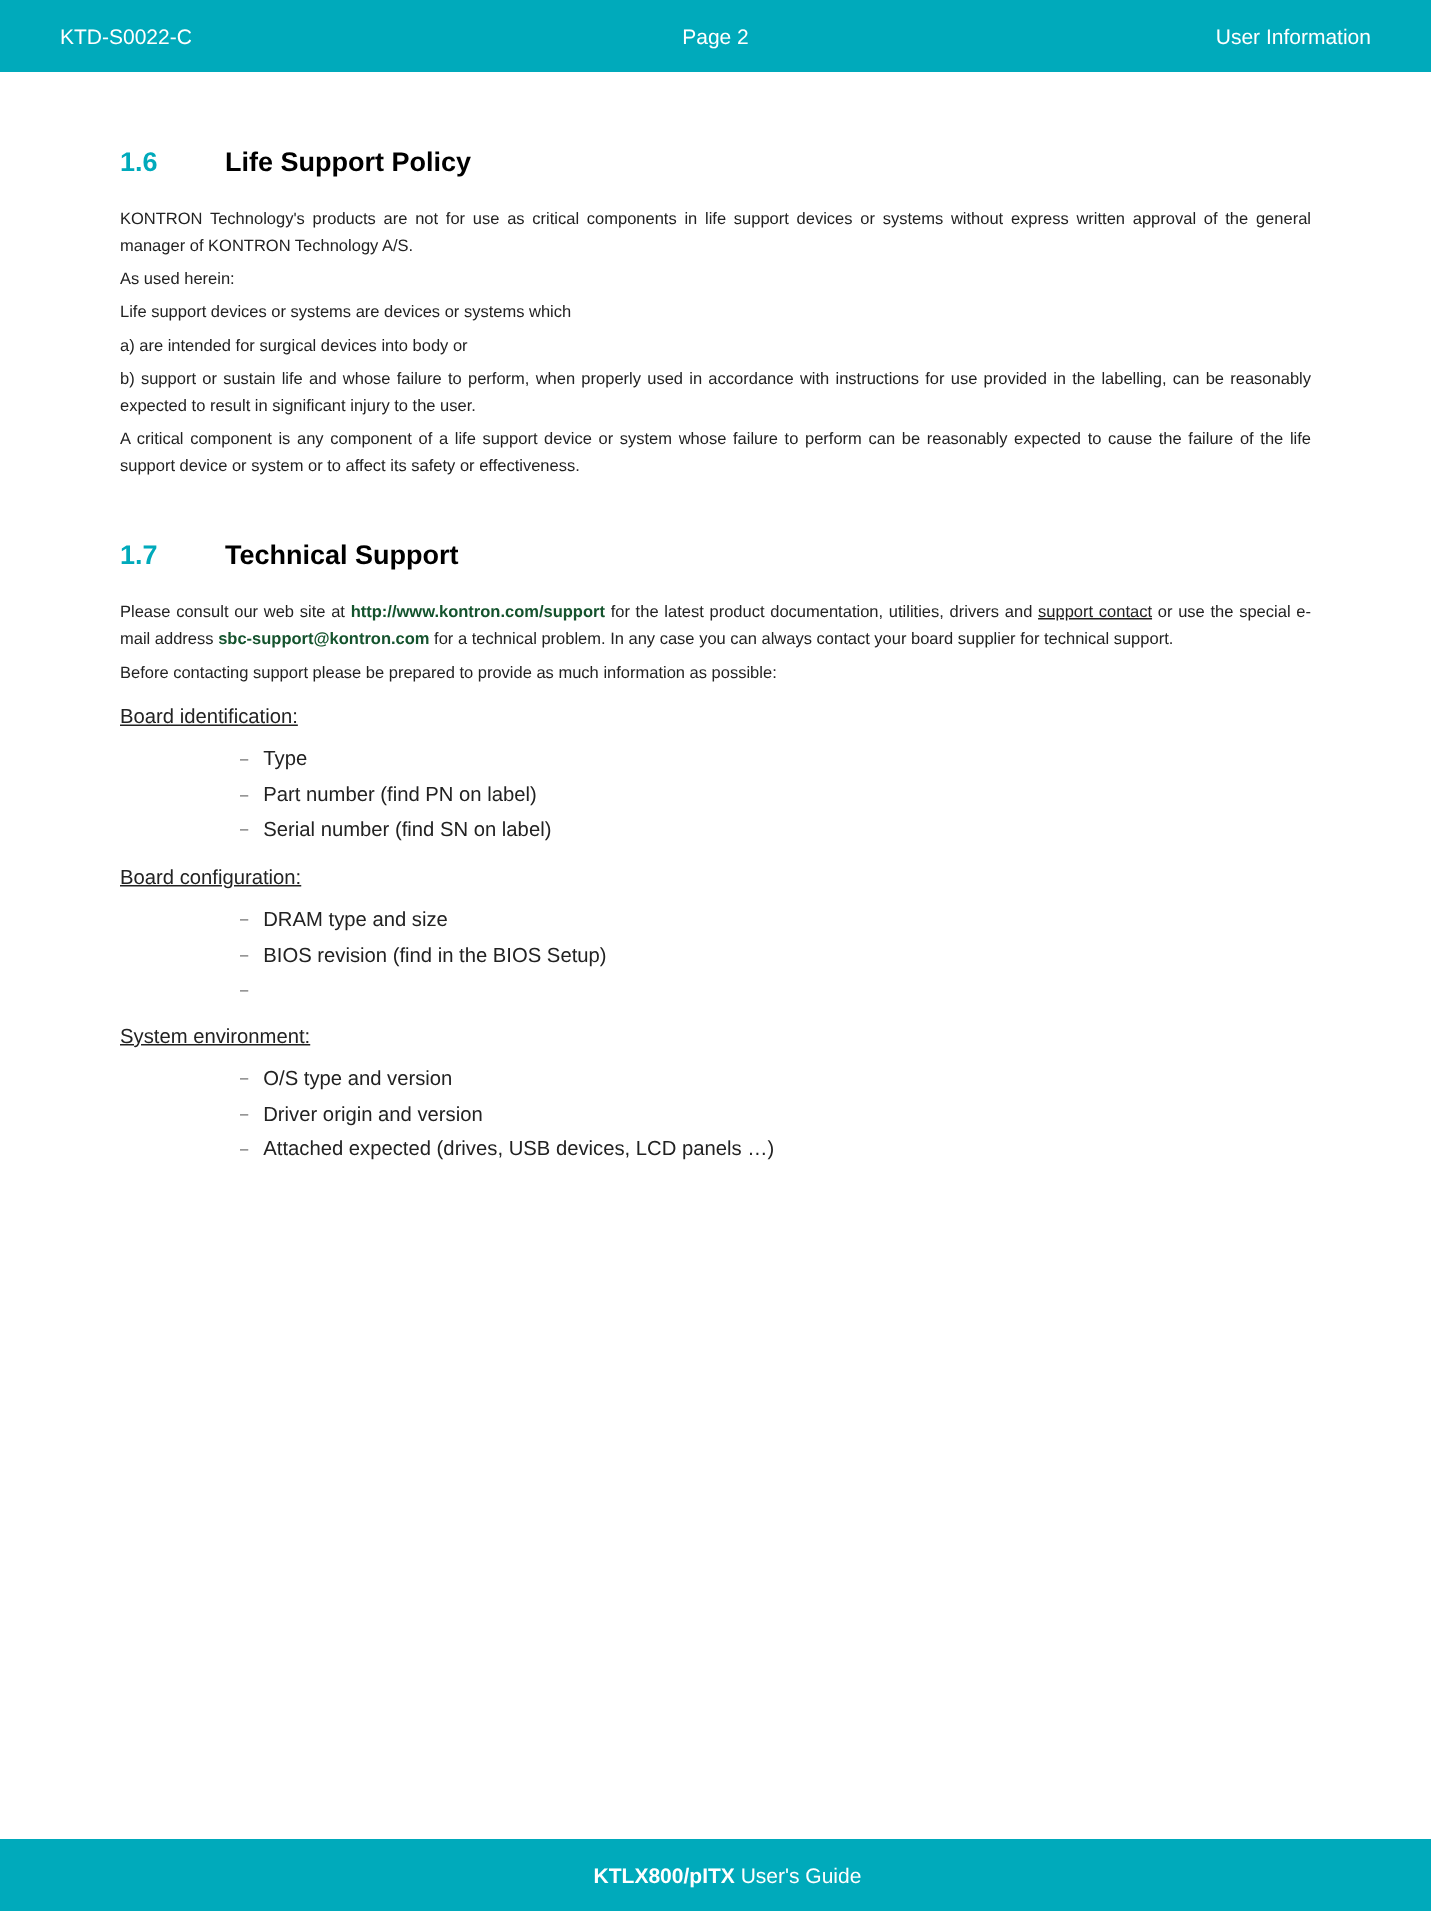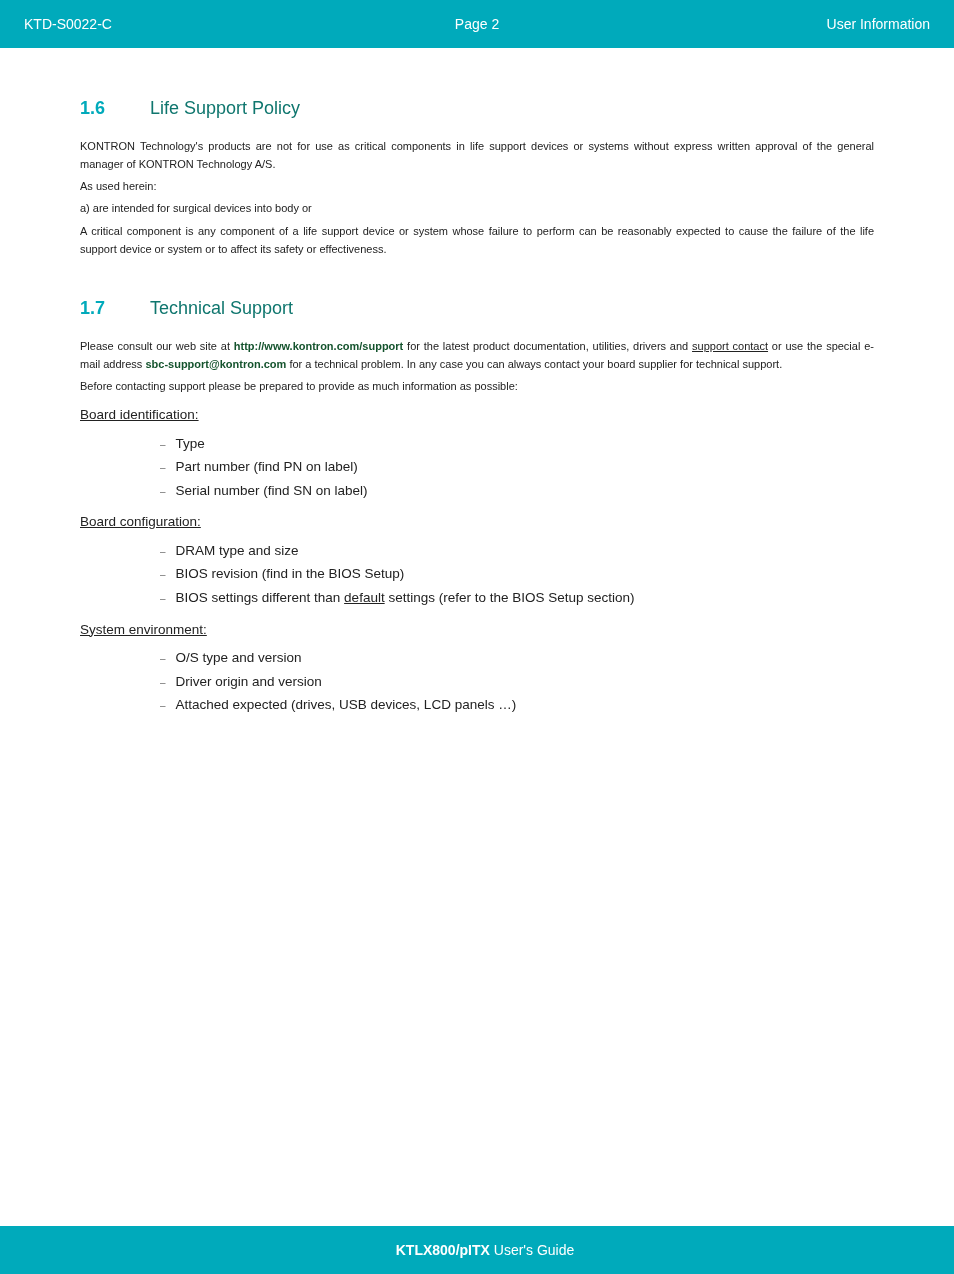--- a/index.html
+++ b/index.html
@@ -18,21 +18,21 @@
       display: flex;
       flex-direction: column;
     }
 
     .header {
       background-color: #00aabb;
       height: 48px;
       display: flex;
       align-items: center;
       justify-content: space-between;
-      padding: 0 24px;
+      padding: 0 40px;
       flex-shrink: 0;
     }
 
     .header-left,
     .header-center,
     .header-right {
       color: #ffffff;
       font-size: 14px;
       font-weight: normal;
       flex: 1;
@@ -63,23 +63,23 @@
     }
 
     .section-number {
       color: #00aabb;
       font-size: 18px;
       font-weight: bold;
       min-width: 50px;
     }
 
     .section-title {
-      color: #0f766e;
+      color: #000000;
       font-size: 18px;
-      font-weight: normal;
+      font-weight: bold;
     }
 
     .body-text {
       font-size: 11px;
       line-height: 1.65;
       text-align: justify;
       color: #222222;
       margin-bottom: 4px;
     }
 
@@ -152,21 +152,23 @@
 
 <div class="main-content">
 
   <div class="section">
     <div class="section-heading">
       <span class="section-number">1.6</span>
       <span class="section-title">Life Support Policy</span>
     </div>
     <p class="body-text">KONTRON Technology's products are not for use as critical components in life support devices or systems without express written approval of the general manager of KONTRON Technology A/S.</p>
     <p class="body-text">As used herein:</p>
+    <p class="body-text">Life support devices or systems are devices or systems which</p>
     <p class="body-text">a) are intended for surgical devices into body or</p>
+    <p class="body-text">b) support or sustain life and whose failure to perform, when properly used in accordance with instructions for use provided in the labelling, can be reasonably expected to result in significant injury to the user.</p>
     <p class="body-text">A critical component is any component of a life support device or system whose failure to perform can be reasonably expected to cause the failure of the life support device or system or to affect its safety or effectiveness.</p>
   </div>
 
   <div class="section">
     <div class="section-heading">
       <span class="section-number">1.7</span>
       <span class="section-title">Technical Support</span>
     </div>
 
     <p class="body-text">
@@ -195,21 +197,20 @@
       <li>
         <span class="bullet-icon">⎯</span>
         <span>DRAM type and size</span>
       </li>
       <li>
         <span class="bullet-icon">⎯</span>
         <span>BIOS revision (find in the BIOS Setup)</span>
       </li>
       <li>
         <span class="bullet-icon">⎯</span>
-        <span>BIOS settings different than <span class="link-underline">default</span> settings (refer to the BIOS Setup section)</span>
       </li>
     </ul>
 
     <span class="underline-label">System environment:</span>
     <ul class="bullet-list">
       <li>
         <span class="bullet-icon">⎯</span>
         <span>O/S type and version</span>
       </li>
       <li>

